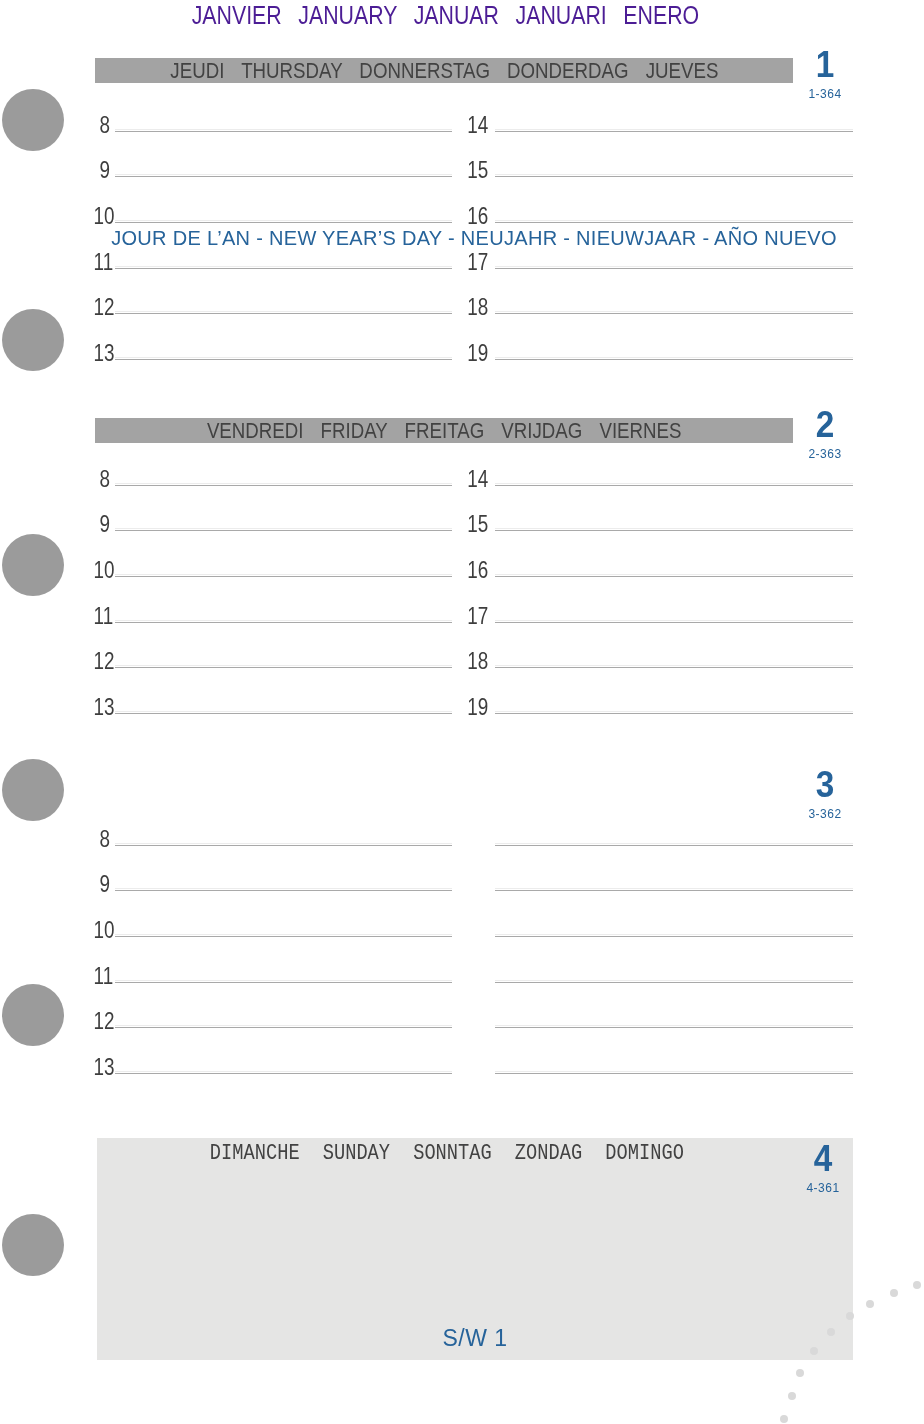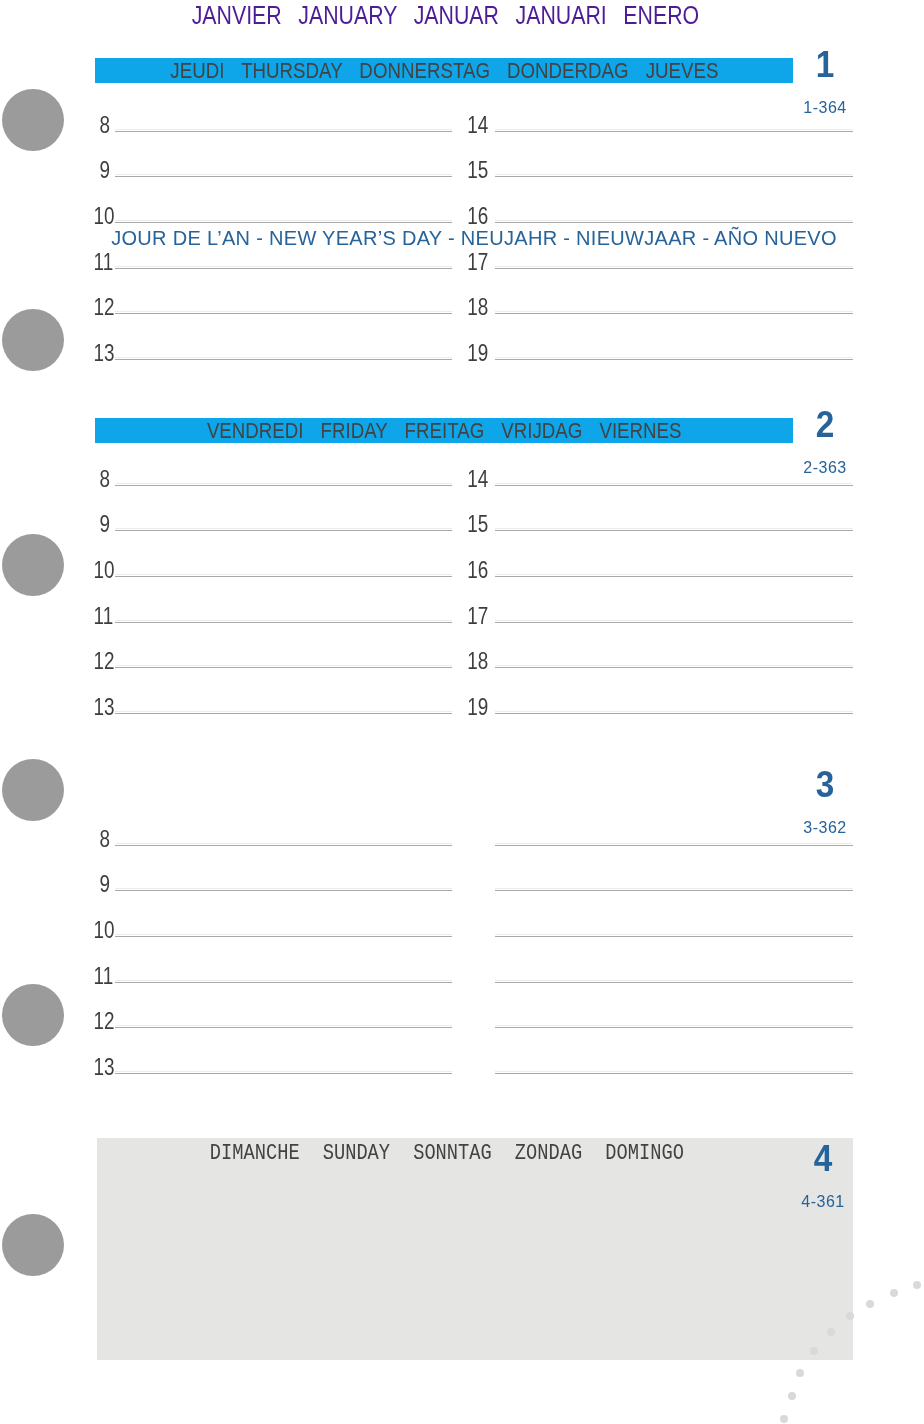--- a/index.html
+++ b/index.html
@@ -7,28 +7,28 @@
     position:relative;width:924px;height:1424px;background:#ffffff;
     font-family:"Liberation Sans",sans-serif;overflow:hidden;
   }
   
   .hole{position:absolute;left:2px;width:62px;height:62px;border-radius:50%;background:#9b9b9b;}
   
   .title{position:absolute;top:0;left:95px;width:700px;text-align:center;
     color:#4c1d95;font-size:26px;line-height:30px;}
   .cond{display:inline-block;transform:scaleX(0.82);transform-origin:center;white-space:nowrap;word-spacing:13px;}
   
-  .daybar{position:absolute;left:95px;width:698px;height:25px;background:#0ea5e9;text-align:center;}
+  .daybar{position:absolute;left:95px;width:698px;height:25px;background:#a3a3a3;text-align:center;}
   .daybar .names{display:inline-block;line-height:25px;font-size:22px;color:#424242;
     transform:scaleX(0.85);transform-origin:center;white-space:nowrap;word-spacing:14px;}
   
   .daynum{position:absolute;left:796px;width:58px;text-align:center;color:#26639a;}
   .daynum .big{display:block;font-size:37px;line-height:38px;font-weight:bold;
     transform:scaleX(0.9);transform-origin:center;}
-  .daynum .cnt{display:block;font-size:16px;line-height:19px;margin-top:14px;letter-spacing:.5px;}
+  .daynum .cnt{display:block;font-size:12px;line-height:19px;margin-top:1px;letter-spacing:.5px;}
   
   .rows{position:absolute;left:90px;width:763px;}
   .row{display:flex;align-items:flex-end;height:45.7px;}
   .hour{width:20px;text-align:right;font-size:23px;line-height:19px;color:#3e3e3e;
     margin-bottom:-3px;transform:scaleX(0.82);transform-origin:right bottom;white-space:nowrap;}
   .hour-r{width:24px;margin-left:11px;}
   .wline{height:0;border-bottom:1.5px solid #a9a9a9;box-shadow:0 -2px 0 rgba(180,180,180,.25);}
   .lleft{width:337px;margin-left:5px;}
   .lright{flex:1;margin-left:8px;}
   
@@ -198,20 +198,21 @@
   </div>
 
   <div class="sunbox">
     <div class="names-wrap">
       <span class="names">DIMANCHE SUNDAY SONNTAG ZONDAG DOMINGO</span>
     </div>
     <div class="daynum sunnum">
       <span class="big">4</span>
       <span class="cnt">4-361</span>
     </div>
+    <div class="sw">S/W 1</div>
   </div>
 
   <div class="dot" style="left:913px;top:1281px"></div>
   <div class="dot" style="left:890px;top:1289px"></div>
   <div class="dot" style="left:866px;top:1300px"></div>
   <div class="dot" style="left:846px;top:1312px"></div>
   <div class="dot" style="left:827px;top:1328px"></div>
   <div class="dot" style="left:810px;top:1347px"></div>
   <div class="dot" style="left:796px;top:1369px"></div>
   <div class="dot" style="left:788px;top:1392px"></div>

